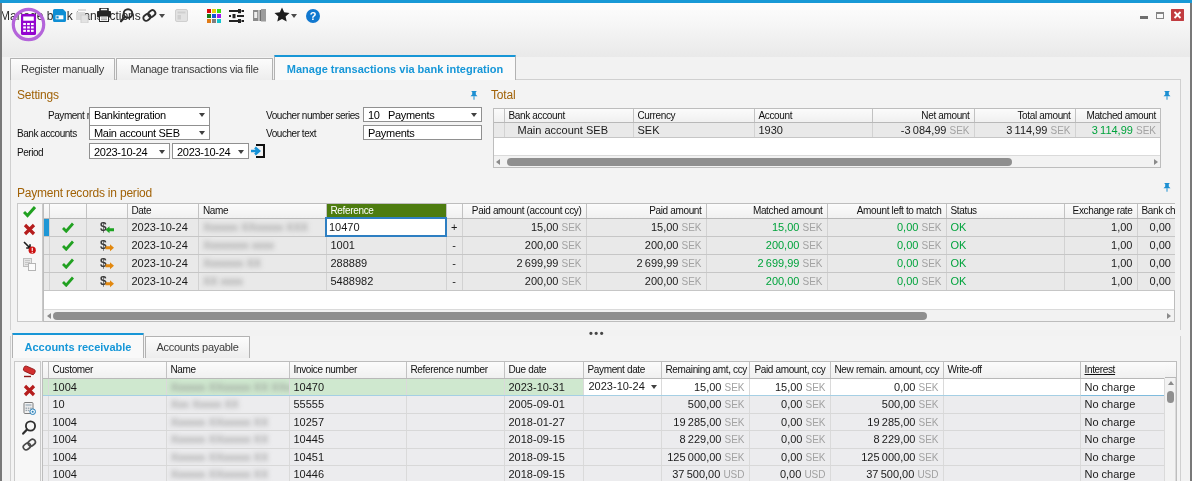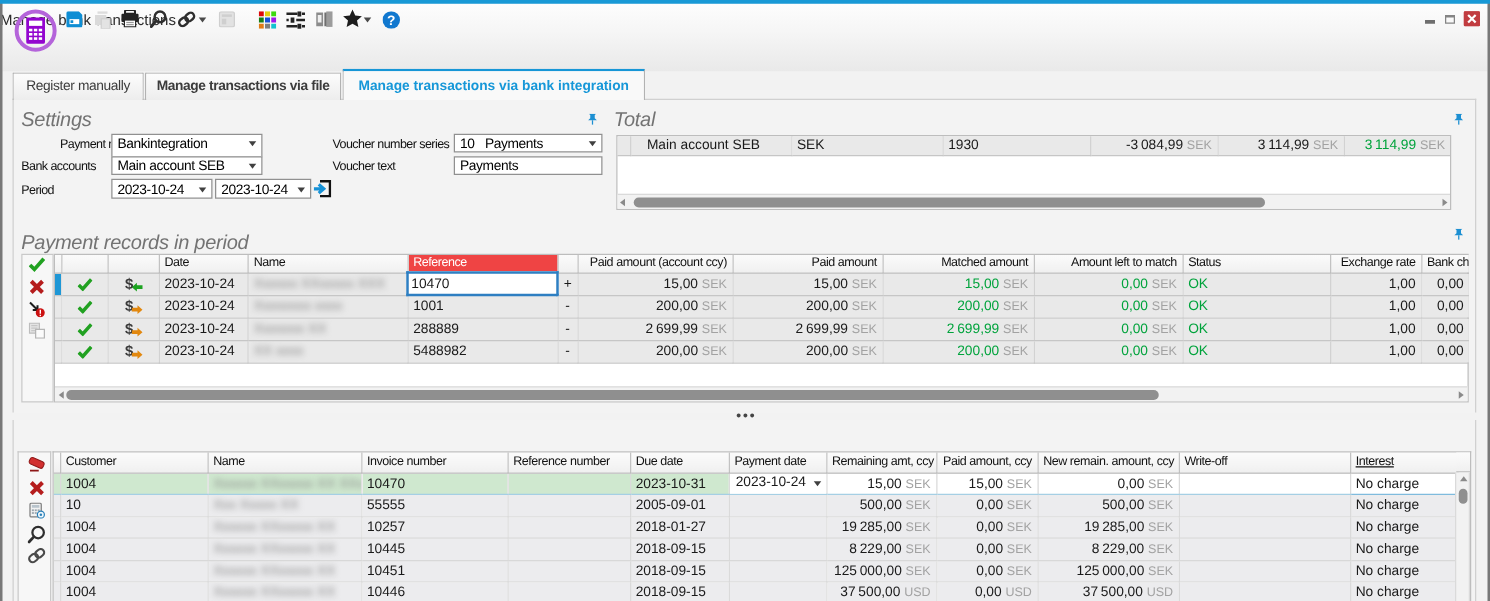--- a/index.html
+++ b/index.html
@@ -11,21 +11,21 @@
 #titlebar { position:absolute; left:2px; top:3px; width:1188px; height:54px; background:linear-gradient(180deg,#fdfdfd 0%,#f6f6f6 40%,#e9e9e9 100%); }
 #title { position:absolute; left:0; top:9px; width:100%; text-align:left; font-size:12px; color:#2b2b2b; }
 #btnmin { position:absolute; left:1140px; top:16px; width:8px; height:2.5px; background:#6e6e6e; }
 #btnmax { position:absolute; left:1156px; top:12px; width:8px; height:7px; border:1px solid #848484; border-top:2px solid #848484; background:transparent; }
 #btnclose { position:absolute; left:1171px; top:9px; width:13px; height:12px; background:#c13c40; border-radius:1px; }
 
 .tab { position:absolute; top:58px; height:22px; background:linear-gradient(180deg,#fcfcfc,#ededed); border:1px solid #b2b2b2; border-bottom:none; border-radius:1px 1px 0 0; text-align:center; color:#3c3c3c; font-size:11px; letter-spacing:-0.3px; padding-top:4px; z-index:2;}
 .tabact { background:#f9f9f9 !important; border-top:2px solid #1796d6 !important; color:#1697d8 !important; font-weight:bold; z-index:3 !important; letter-spacing:0 !important; }
 #mainpanel { position:absolute; left:10px; top:79px; width:1171px; height:251px; background:#f3f3f3; border:1px solid #d0d0d0; border-bottom:none; }
 #botpanel { position:absolute; left:10px; top:336px; width:1171px; height:145px; background:#f3f3f3; border-left:1px solid #d0d0d0; border-right:1px solid #d0d0d0; }
-.sechdr { position:absolute; font-size:16px; letter-spacing:-0.2px; color:#737373; z-index:4;font-style:italic;}
+.sechdr { position:absolute; font-size:12px; letter-spacing:-0.2px; color:#a16207; z-index:4;}
 label.f { position:absolute; font-size:10px; letter-spacing:-0.45px; color:#111; z-index:4;}
 .dd { position:absolute; background:#fff; border:1px solid #909090; font-size:11px; letter-spacing:-0.3px; color:#000; padding:1px 3px 0 4px; z-index:4;}
 .dd .ar { position:absolute; right:4px; top:5px; width:0; height:0; border-left:3.5px solid transparent; border-right:3.5px solid transparent; border-top:4px solid #404040; }
 
 .tblbox { position:absolute; background:#fff; border:1px solid #bdbdbd; z-index:4; }
 table.grid { border-collapse:collapse; table-layout:fixed; font-size:11px; width:100%; }
 table.grid td, table.grid th { overflow:hidden; white-space:nowrap; padding:0 4px; font-weight:normal; text-align:left; border-right:1px solid #d2d2d2; border-bottom:1px solid #c6c6c6; }
 table.grid th { background:linear-gradient(180deg,#fbfbfb,#f0f0f0); border-right:1px solid #c2c2c2; border-bottom:1px solid #b8b8b8; color:#111; font-size:10px; letter-spacing:-0.35px; }
 table.grid td { background:#e9e9e9; }
 .num { text-align:right !important; }
@@ -151,21 +151,21 @@
 <path d="M8 0.5 L10.2 5.3 L15.5 5.9 L11.6 9.4 L12.7 14.6 L8 12 L3.3 14.6 L4.4 9.4 L0.5 5.9 L5.8 5.3 Z" fill="#1d1d1d"></path>
 </svg>
 <div class="icon" style="left:291px; top:14px; width:0; height:0; border-left:3.5px solid transparent; border-right:3.5px solid transparent; border-top:4px solid #4a4a4a;"></div>
 
 <svg class="icon" style="left:306px; top:9px;" width="14" height="14" viewBox="0 0 14 14">
 <circle cx="7" cy="7" r="7" fill="#1178cf"></circle>
 <text x="7" y="10.8" text-anchor="middle" font-family="Liberation Sans" font-size="11" font-weight="bold" fill="#fff">?</text>
 </svg>
 
 <div class="tab" style="left:10px; width:105px;">Register manually</div>
-<div class="tab" style="left:116px; width:157px;font-weight:bold;">Manage transactions via file</div>
+<div class="tab" style="left:116px; width:157px;">Manage transactions via file</div>
 <div class="tab tabact" style="left:274px; width:242px; top:55px; height:25px; padding-top:6px;">Manage transactions via bank integration</div>
 <div id="mainpanel"></div>
 <div class="sechdr" style="left:17px; top:88px;">Settings</div>
 <svg class="icon" style="left:470px; top:91px;" width="8" height="9" viewBox="0 0 8 9">
       <path d="M1 0 H7 L5.8 1 V3.6 L7.5 5.2 H0.5 L2.2 3.6 V1 Z" fill="#1c8fd2"></path>
       <rect x="3.5" y="5.2" width="1" height="3.5" fill="#1c8fd2"></rect>
     </svg>
 <label class="f" style="left:17px; top:110px;padding-left:31px;">Payment method</label>
 <label class="f" style="left:17px; top:128px;">Bank accounts</label>
 <label class="f" style="left:17px; top:147px;">Period</label>
@@ -191,20 +191,29 @@
 <colgroup>
           <col style="width:10px">
           <col style="width:129px">
           <col style="width:121px">
           <col style="width:118px">
           <col style="width:102px">
           <col style="width:101px">
           <col style="width:85px">
         </colgroup>
 <tbody>
+          <tr style="height:13px;">
+            <th></th>
+            <th>Bank account</th>
+            <th>Currency</th>
+            <th>Account</th>
+            <th class="num">Net amount</th>
+            <th class="num">Total amount</th>
+            <th class="num" style="border-right:none;">Matched amount</th>
+          </tr>
 <tr style="height:15px;">
             <td></td>
             <td style="padding-left:13px;">Main account SEB</td>
             <td>SEK</td>
             <td>1930</td>
             <td class="num">-3 084,99 <span class="cur">SEK</span></td>
             <td class="num">3 114,99 <span class="cur">SEK</span></td>
             <td class="num" style="border-right:none;"><span class="grn">3 114,99</span> <span class="cur">SEK</span></td>
           </tr>
 </tbody>
@@ -256,21 +265,21 @@
           <col style="width:73px">
           <col style="width:38px">
         </colgroup>
 <tbody>
           <tr style="height:14px;">
             <th></th>
             <th></th>
             <th></th>
             <th>Date</th>
             <th>Name</th>
-            <th style="background:#ef4444; color:#fff;">Reference</th>
+            <th style="background:#4d7c0f; color:#fff;">Reference</th>
             <th></th>
             <th class="num">Paid amount (account ccy)</th>
             <th class="num">Paid amount</th>
             <th class="num">Matched amount</th>
             <th class="num">Amount left to match</th>
             <th>Status</th>
             <th class="num">Exchange rate</th>
             <th style="border-right:none;">Bank ch</th>
           </tr>
 <tr style="height:18px;">
@@ -361,20 +370,22 @@
       </table>
 <div class="sbtrack" style="left:0px; top:105px; width:1130px; height:12px; border-left:none; border-right:none; border-bottom:none;">
 <div style="position:absolute; left:3px; top:3px; width:0; height:0; border-top:3px solid transparent; border-bottom:3px solid transparent; border-right:4px solid #8a8a8a;"></div>
 <div style="position:absolute; right:3px; top:3px; width:0; height:0; border-top:3px solid transparent; border-bottom:3px solid transparent; border-left:4px solid #8a8a8a;"></div>
 <div class="sbthumb" style="left:9px; top:1.5px; width:874px; height:8px;"></div>
 </div>
 </div>
 
 <div class="abs" style="left:589px; top:327px; color:#444; font-weight:bold; letter-spacing:1.5px; font-size:11px; z-index:5;">•••</div>
 <div id="botpanel"></div>
+<div class="tab tabact" style="left:12px; top:333px; width:132px; height:25px; padding-top:6px;">Accounts receivable</div>
+<div class="tab" style="left:145px; top:336px; width:105px; height:22px;">Accounts payable</div>
 <div class="toolpanel" style="left:13.5px; top:361px; width:27px; height:120px; border-bottom:none;"></div>
 <svg class="icon" style="left:22px; top:365px;" width="14" height="13" viewBox="0 0 14 13">
       <g transform="rotate(24 7 6)">
         <rect x="1" y="2.5" width="12" height="5.5" rx="2" fill="#d22f2f" stroke="#8e1717" stroke-width="0.8"></rect>
       </g>
       <path d="M2 11.5 H9" stroke="#8e1717" stroke-width="1.4"></path>
     </svg>
 <svg class="icon" style="left:23px; top:384px;" width="13" height="13" viewBox="0 0 13 13">
       <path d="M2 2 L11 11 M11 2 L2 11" fill="none" stroke="#b51d1d" stroke-width="3.2"></path>
     </svg>

